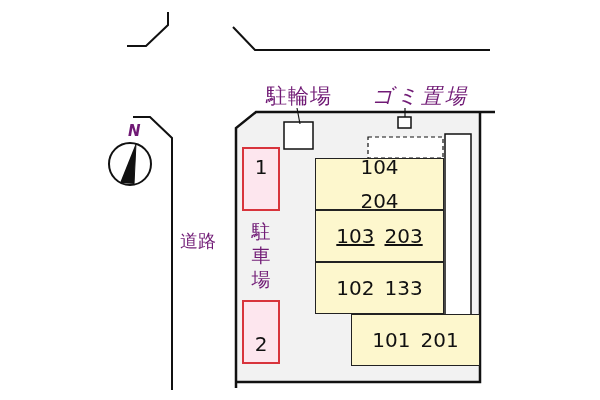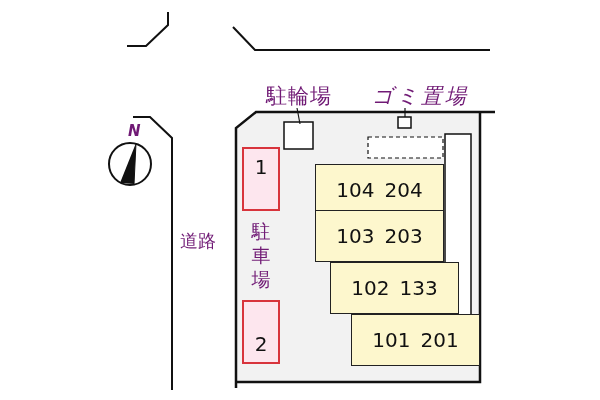--- a/index.html
+++ b/index.html
@@ -61,28 +61,28 @@
 <div class="lbl label-road">道路</div>
 <div class="lbl label-parking">駐車場</div>
 
 <div class="park-space space-1">
   <span class="num">1</span>
 </div>
 <div class="park-space space-2">
   <span class="num">2</span>
 </div>
 
-<div class="unit" style="top:164px;">
+<div class="unit" style="top:158px;flex-direction:column;">
   <span>104</span>
   <span>204</span>
 </div>
-<div class="unit" style="top:210px;">
+<div class="unit" style="top:210px;text-decoration:underline;">
   <span>103</span>
   <span>203</span>
 </div>
-<div class="unit" style="top:262px;margin-left:15px;">
+<div class="unit" style="top:262px;">
   <span>102</span>
   <span>133</span>
 </div>
 <div class="unit" style="top:314px;margin-left:36px;">
   <span>101</span>
   <span>201</span>
 </div>
 
 </body></html>

